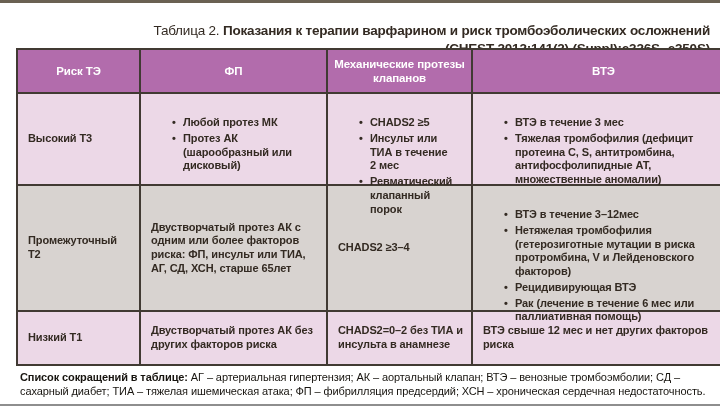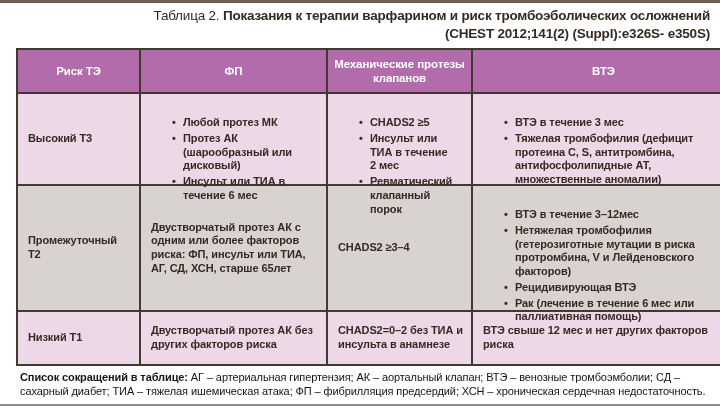--- a/index.html
+++ b/index.html
@@ -4,21 +4,21 @@
 <style>
   html, body { margin:0; padding:0; background:#ffffff; }
   .page {
     position:relative; width:720px; height:412px; background:#ffffff;
     font-family:"Liberation Sans", sans-serif; overflow:hidden;
   }
   .top-rule { position:absolute; top:0; left:0; right:0; height:3px; background:var(--top-rule,#6a6152); }
   .bottom-rule { position:absolute; top:404px; left:0; right:0; height:2px; background:var(--bottom-rule,#8e8e8e); }
 
   .title-block {
-    position:absolute; top:7px; left:0; right:10px;
+    position:absolute; top:22px; left:0; right:10px;
     text-align:right; font-size:13.5px; line-height:1.32;
     color:var(--text,#30281f); letter-spacing:-0.2px;padding-left:22px;
   }
   .title-label { font-weight:400; }
   .title-main { font-weight:700; }
   .title-cite { font-weight:700; }
 
   .risk-table {
     position:absolute; top:48px; left:16px;
     display:grid;
@@ -71,21 +71,20 @@
       <div class="hcell">ФП</div>
       <div class="hcell">Механические протезы клапанов</div>
       <div class="hcell">ВТЭ</div>
       <div class="cell pink">
         <span class="txt">Высокий Т3</span>
       </div>
       <div class="cell pink top">
         <ul>
           <li>Любой протез МК</li>
           <li>Протез АК (шарообразный или дисковый)</li>
-          <li>Инсульт или ТИА в течение 6 мес</li>
         </ul>
       </div>
       <div class="cell pink top">
         <ul>
           <li>CHADS2 ≥5</li>
           <li>Инсульт или ТИА в течение 2 мес</li>
           <li>Ревматический клапанный порок</li>
         </ul>
       </div>
       <div class="cell pink top">

